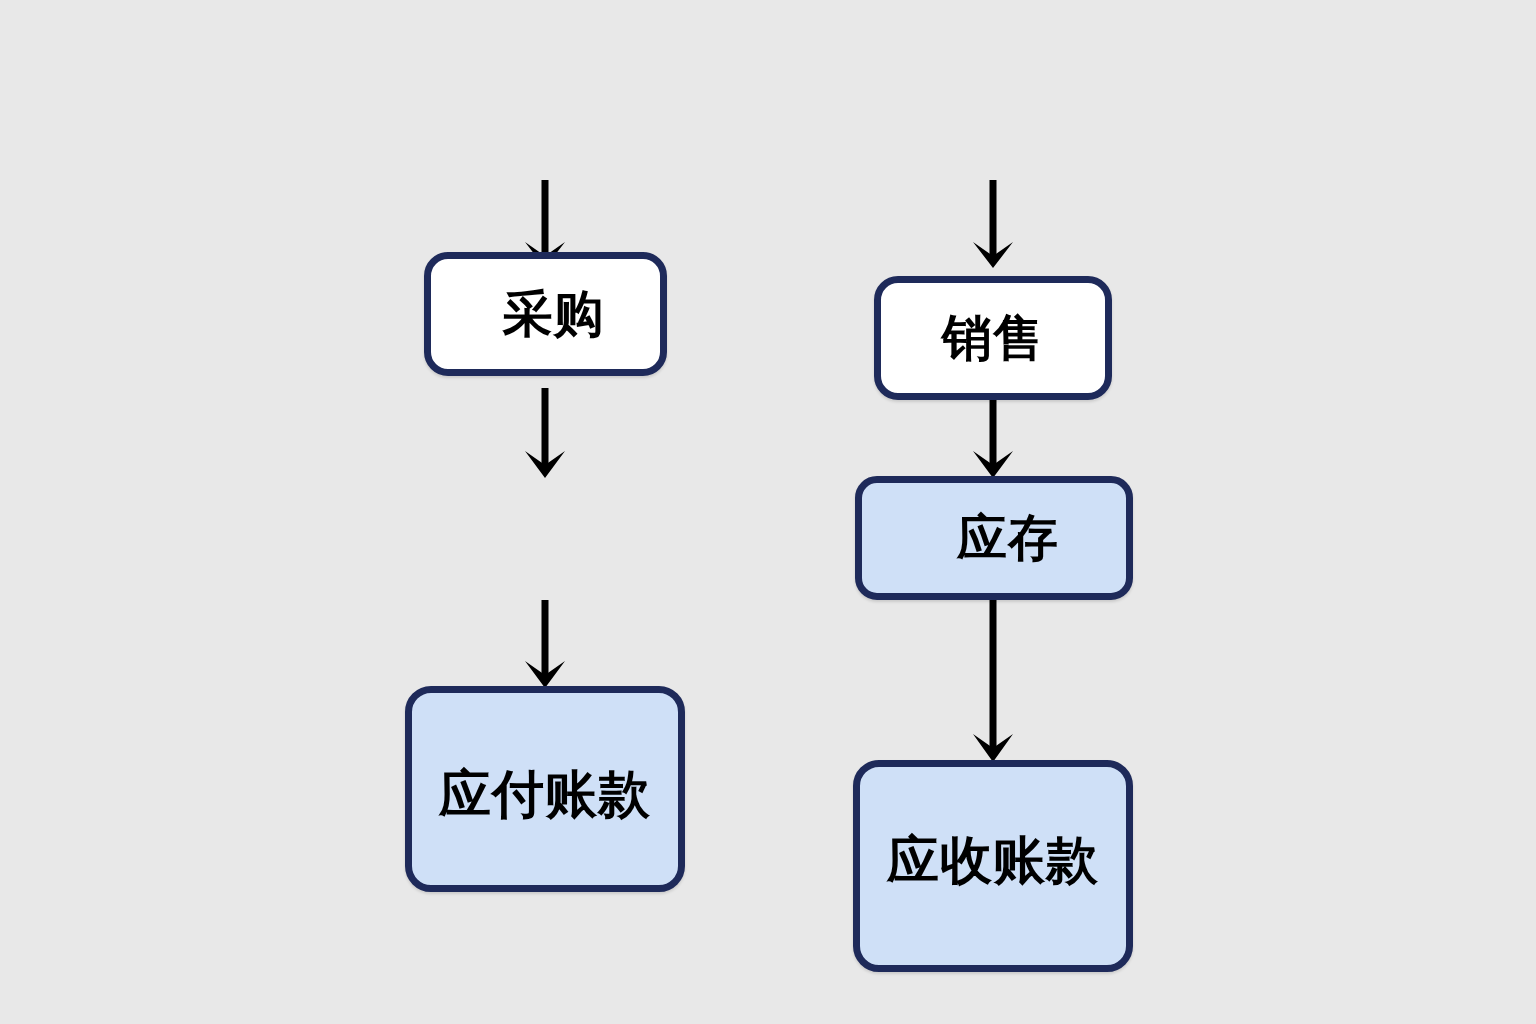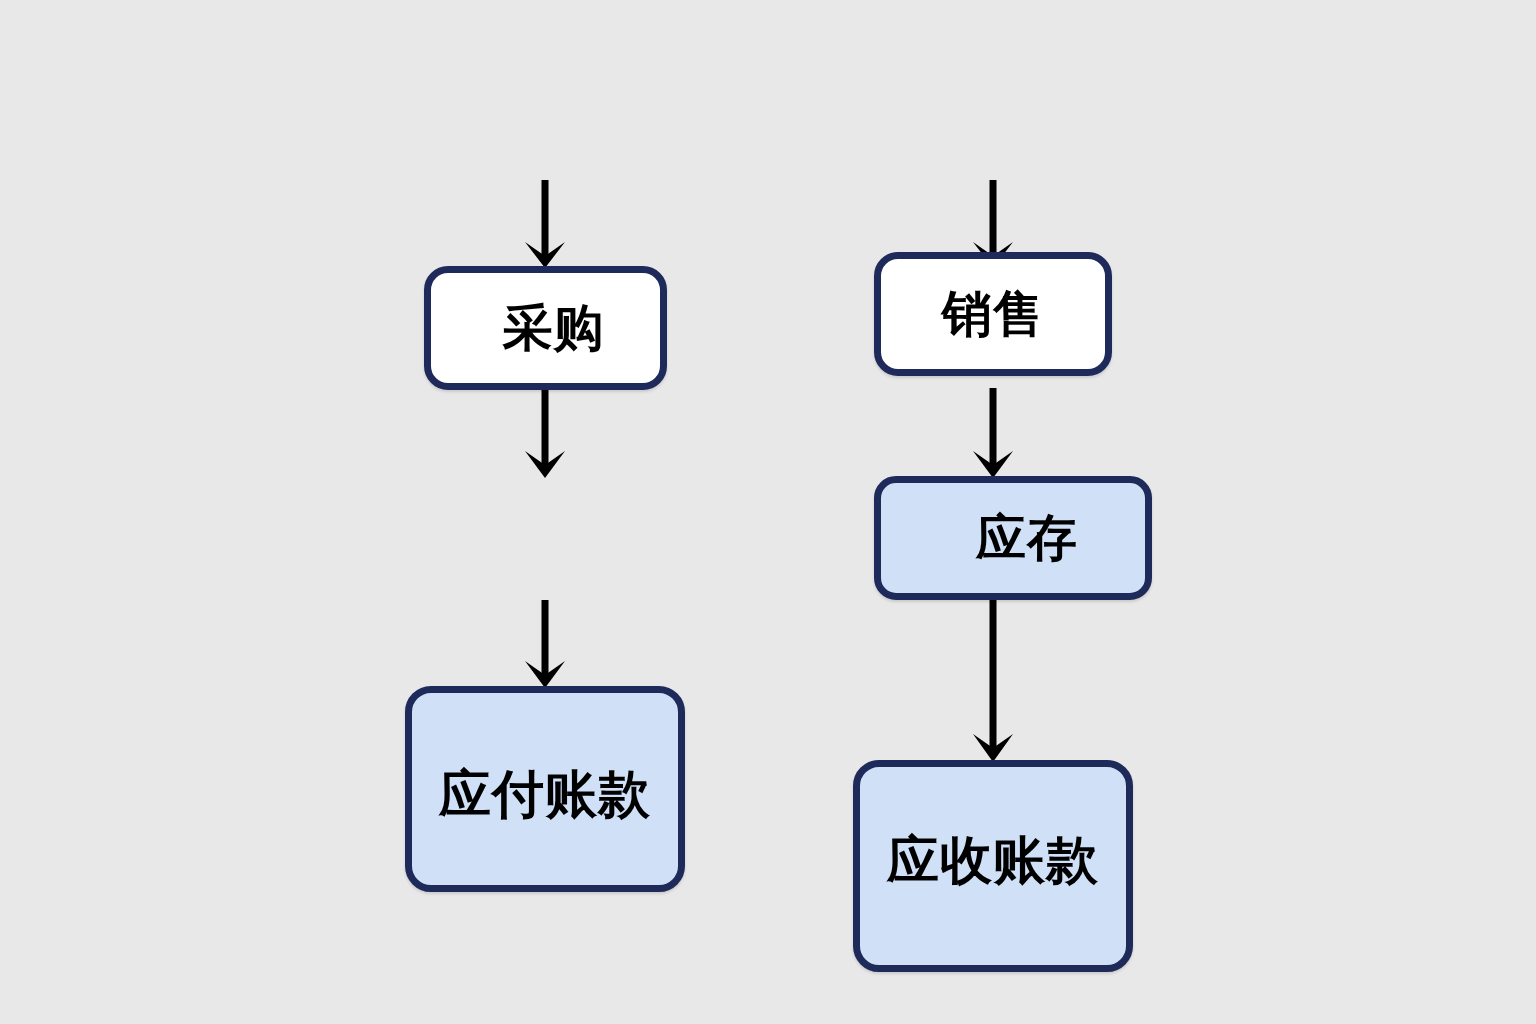--- a/index.html
+++ b/index.html
@@ -49,50 +49,50 @@
     width: 738px;
     height: 132px;
     border-width: 7px;
     border-radius: 26px;
     font-size: 58px;
   }
 
   
   #node-purchase {
     left: 424px;
-    top: 266px;
+    top: 252px;
     width: 243px;
     height: 124px;
     border-width: 7px;
     border-radius: 24px;
     font-size: 50px;
     padding-left: 16px;
   }
   #node-sales {
     left: 874px;
-    top: 252px;
+    top: 276px;
     width: 238px;
     height: 124px;
     border-width: 7px;
     border-radius: 24px;
     font-size: 50px;
   }
 
   
   #node-inventory {
     left: 405px;
     top: 476px;
     width: 280px;
     height: 126px;
     border-width: 7px;
     border-radius: 22px;
     font-size: 50px;
   }
   #node-payable-stock {
-    left: 874px;
+    left: 855px;
     top: 476px;
     width: 278px;
     height: 124px;
     border-width: 7px;
     border-radius: 22px;
     font-size: 50px;
     padding-left: 28px;
   }
 
   

